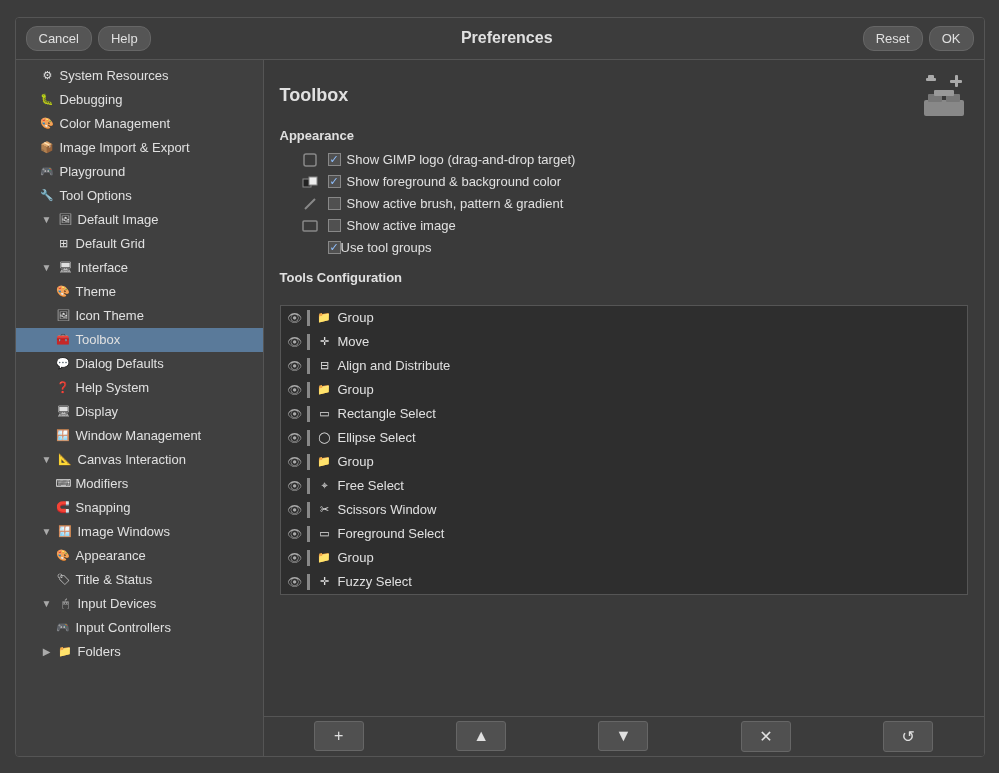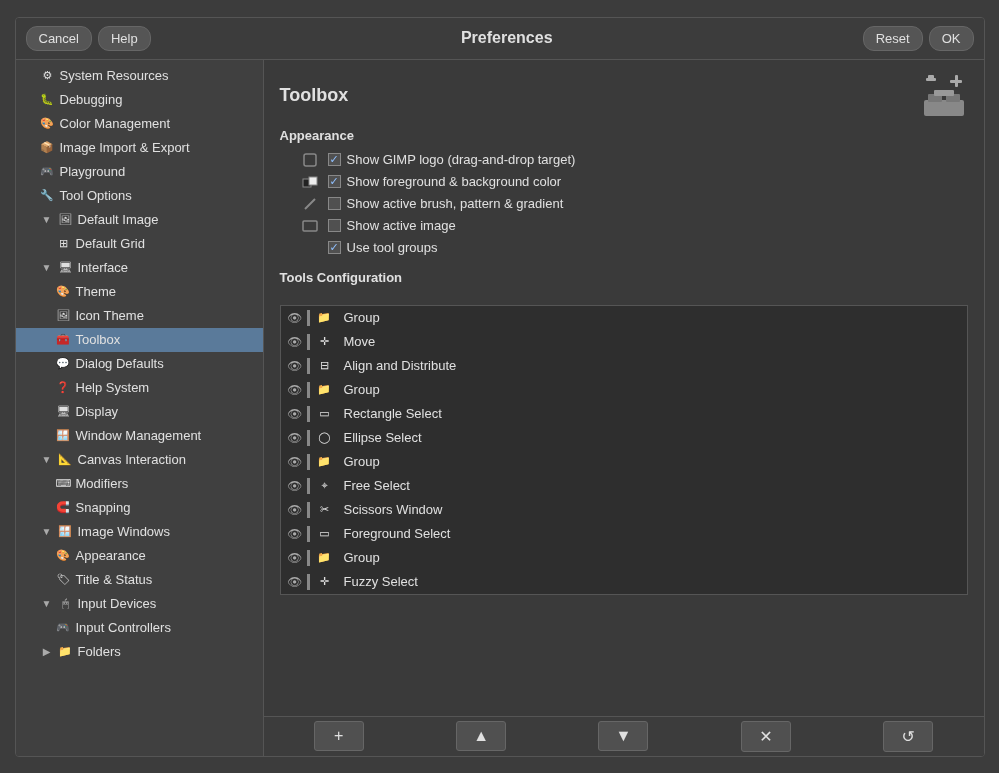--- a/index.html
+++ b/index.html
@@ -141,21 +141,21 @@
       color: #e0e0e0;
       flex-shrink: 0;
       cursor: pointer;
     }
     .cb.checked { background: #505050; }
     .cb.checked::after { content: "✓"; color: #90c0ff; font-size: 11px; }
     .checkbox-label { font-size: 13px; }
     .use-tool-groups {
       display: flex;
       align-items: center;
-      gap: 6px;
+      gap: 0;
       padding: 3px 0 3px 48px;
     }
     
     .tools-config-section { }
     .tools-config-title {
       font-size: 13px;
       font-weight: bold;
       margin-bottom: 20px;
     }
     .tools-list {
@@ -194,21 +194,21 @@
       font-size: 11px;
       flex-shrink: 0;
     }
     .tool-row .tool-line {
       width: 3px;
       height: 16px;
       background: #888;
       flex-shrink: 0;
       margin-right: 2px;
     }
-    .tool-row .tool-name { font-size: 13px; margin-left: 6px; }
+    .tool-row .tool-name { font-size: 13px; }
     
     .footer {
       background: #3c3c3c;
       border-top: 1px solid #555;
       padding: 4px;
       display: flex;
       justify-content: space-around;
       align-items: center;
     }
     .footer-btn {

